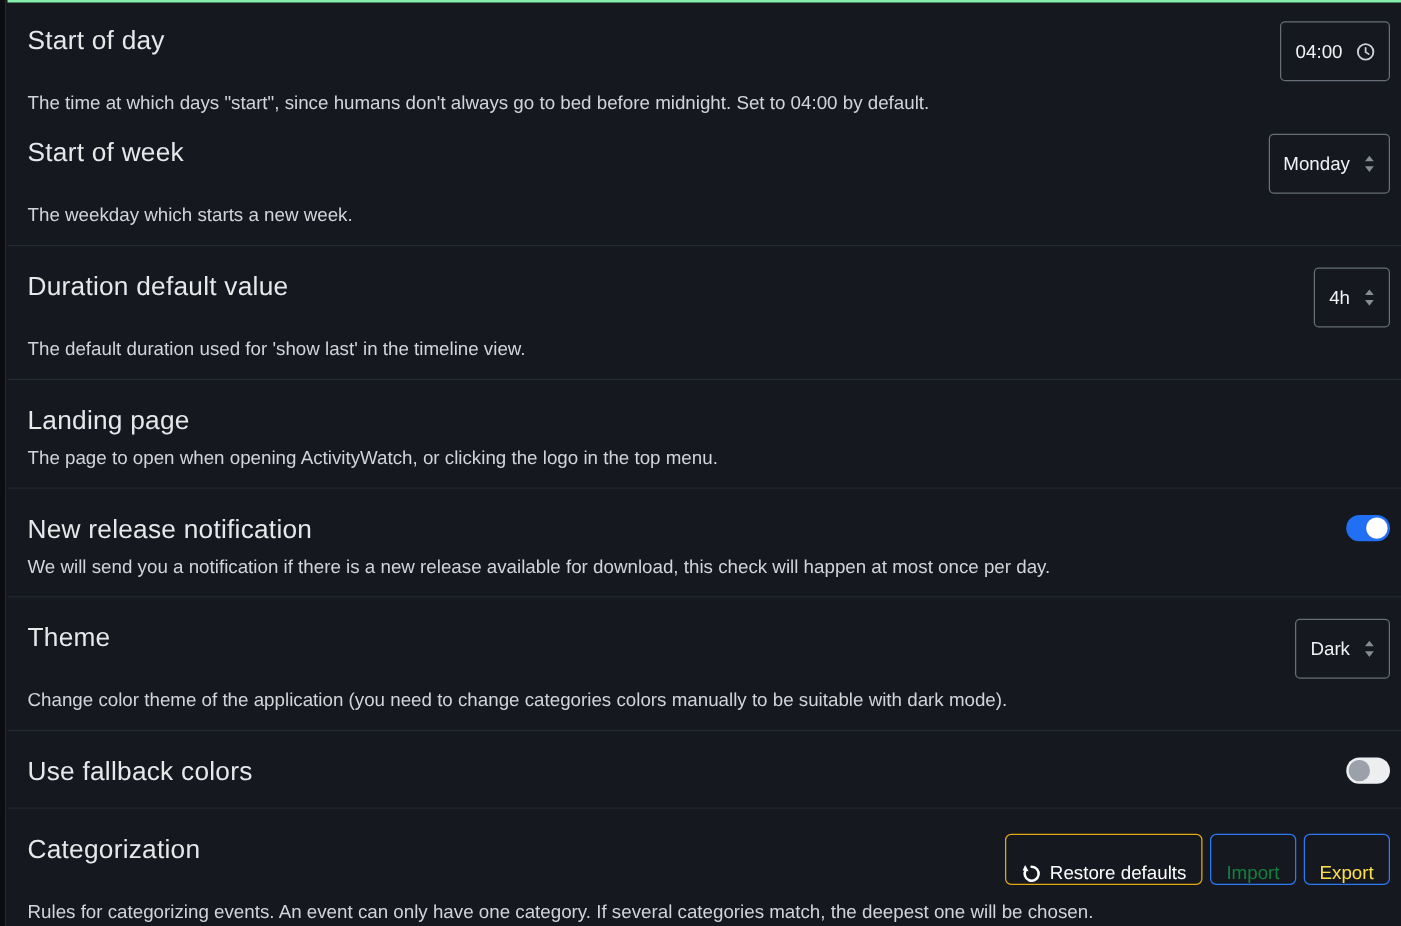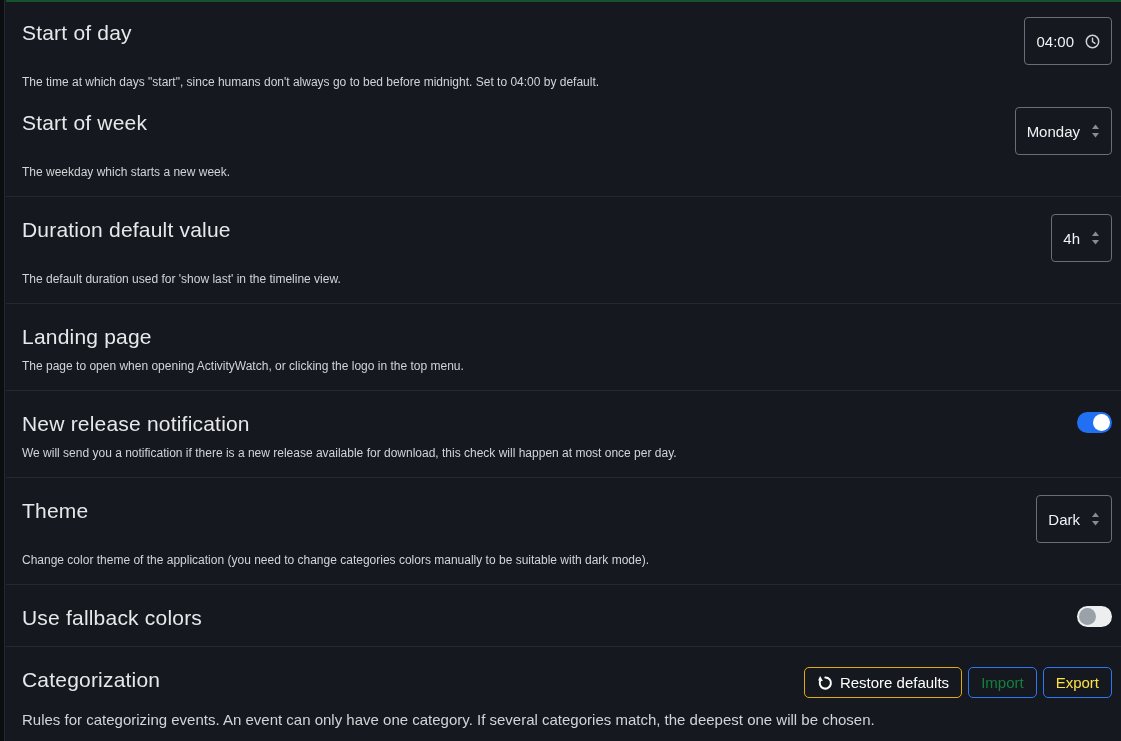--- a/index.html
+++ b/index.html
@@ -9,33 +9,33 @@
     font-family:"Liberation Sans","DejaVu Sans",sans-serif;
     color:#d8dadd;
     position:relative;
   }
   .left-strip {
     position:absolute; left:0; top:0; width:5px; height:741px;
     background:#0b0d11; border-right:1px solid #242933;
   }
   .content {
     position:absolute; left:6px; top:0; width:1115px; height:741px;
-    border-top:2px solid #14532d;
+    border-top:2px solid #86efac;
   }
   .row { padding:20px 9px 16px 16px; border-bottom:1px solid #232831; }
   .row.first { padding-top:18px; padding-bottom:10px; border-bottom:none; }
   .row.second { padding-top:10px; }
   .row.last { border-bottom:none; padding-bottom:6px; }
   .row-head { display:flex; justify-content:space-between; align-items:flex-start; }
   h2.setting-title {
     font-size:21px; font-weight:400; line-height:25px; color:#e7e8ea;
     letter-spacing:0.2px;
   }
   p.setting-desc {
-    margin-top:10px; font-size:12px; line-height:15px; color:#d2d4d7;
+    margin-top:10px; font-size:15px; line-height:15px; color:#d2d4d7;
   }
   
   .control-box {
     display:inline-flex; align-items:center; gap:11px;
     border:1px solid #676e77; border-radius:4px;
     height:48px; padding:0 11px; margin-top:-3px;
     color:#f1f2f4; font-size:15px; white-space:nowrap;
     background:transparent; cursor:pointer;
   }
   .spinner-icon, .clock-icon { display:inline-flex; flex:none; }
@@ -47,22 +47,22 @@
   .toggle .knob {
     position:absolute; top:2px; width:17px; height:17px; border-radius:50%;
   }
   .toggle.on { background:#2170f3; }
   .toggle.on .knob { right:2px; background:#ffffff; }
   .toggle.off { background:#eceef0; }
   .toggle.off .knob { left:2px; background:#9aa1a9; }
   
   .btn-group { display:flex; gap:6px; margin-top:0; }
   .btn {
-    display:inline-flex; align-items:center; gap:7px;
-    height:31px; padding:0 12px; border-radius:5px;
+    display:inline-flex; align-items:flex-end; gap:7px;
+    height:41px; padding:0 12px; border-radius:5px;
     font-size:15px; background:transparent; cursor:pointer;
   }
   .btn-restore { border:1px solid #e2a912; color:#ffffff; }
   .btn-import  { border:1px solid #2b79f2; color:#15803d; }
   .btn-export  { border:1px solid #2b79f2; color:#fde047; }
   .cat-paragraphs p { font-size:15px; line-height:15px; color:#d2d4d7; }
   .cat-paragraphs p.p1 { margin-top:14px; }
   .cat-paragraphs p + p { margin-top:25px; }
   a.inline-link { color:#3179f1; text-decoration:none; cursor:pointer; }
 </style>

